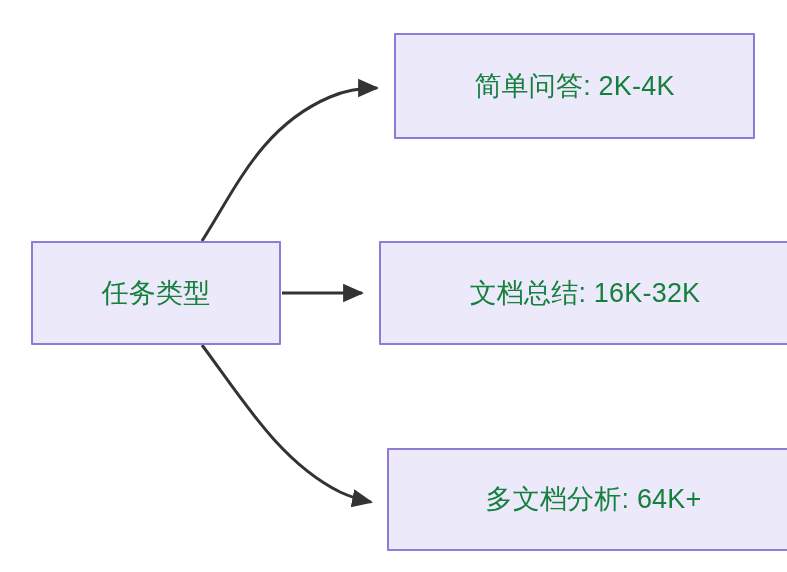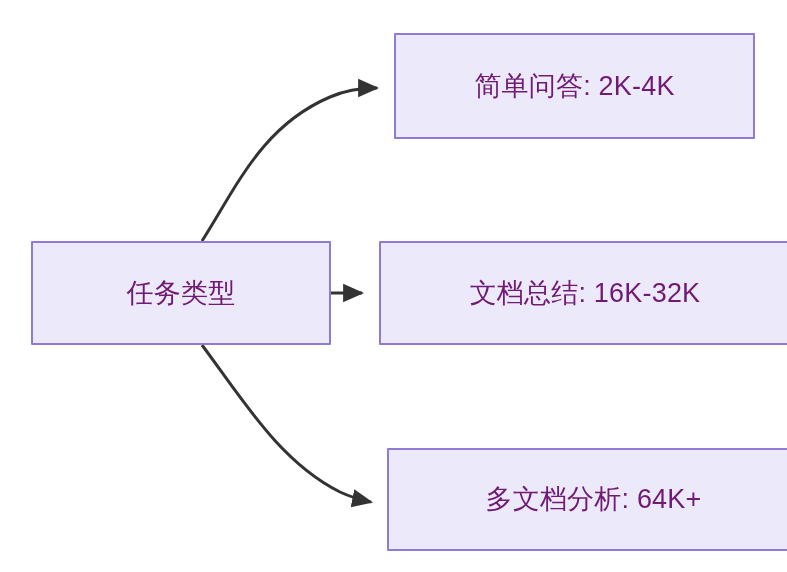--- a/index.html
+++ b/index.html
@@ -32,30 +32,30 @@
     box-sizing: border-box;
     background: #ece9fb;
     border: 2px solid #9179d6;
     border-radius: 1px;
     display: flex;
     align-items: center;
     justify-content: center;
     text-align: center;
   }
   .node-label {
-    color: #701a75;
+    color: #15803d;
     font-size: 27px;
     line-height: 1.2;
     white-space: nowrap;
     letter-spacing: 0.2px;
   }
   #node-root {
     left: 31px;
     top: 241px;
-    width: 300px;
+    width: 250px;
     height: 104px;
   }
   #node-simple-qa {
     left: 394px;
     top: 33px;
     width: 361px;
     height: 106px;
   }
   #node-doc-summary {
     left: 379px;

